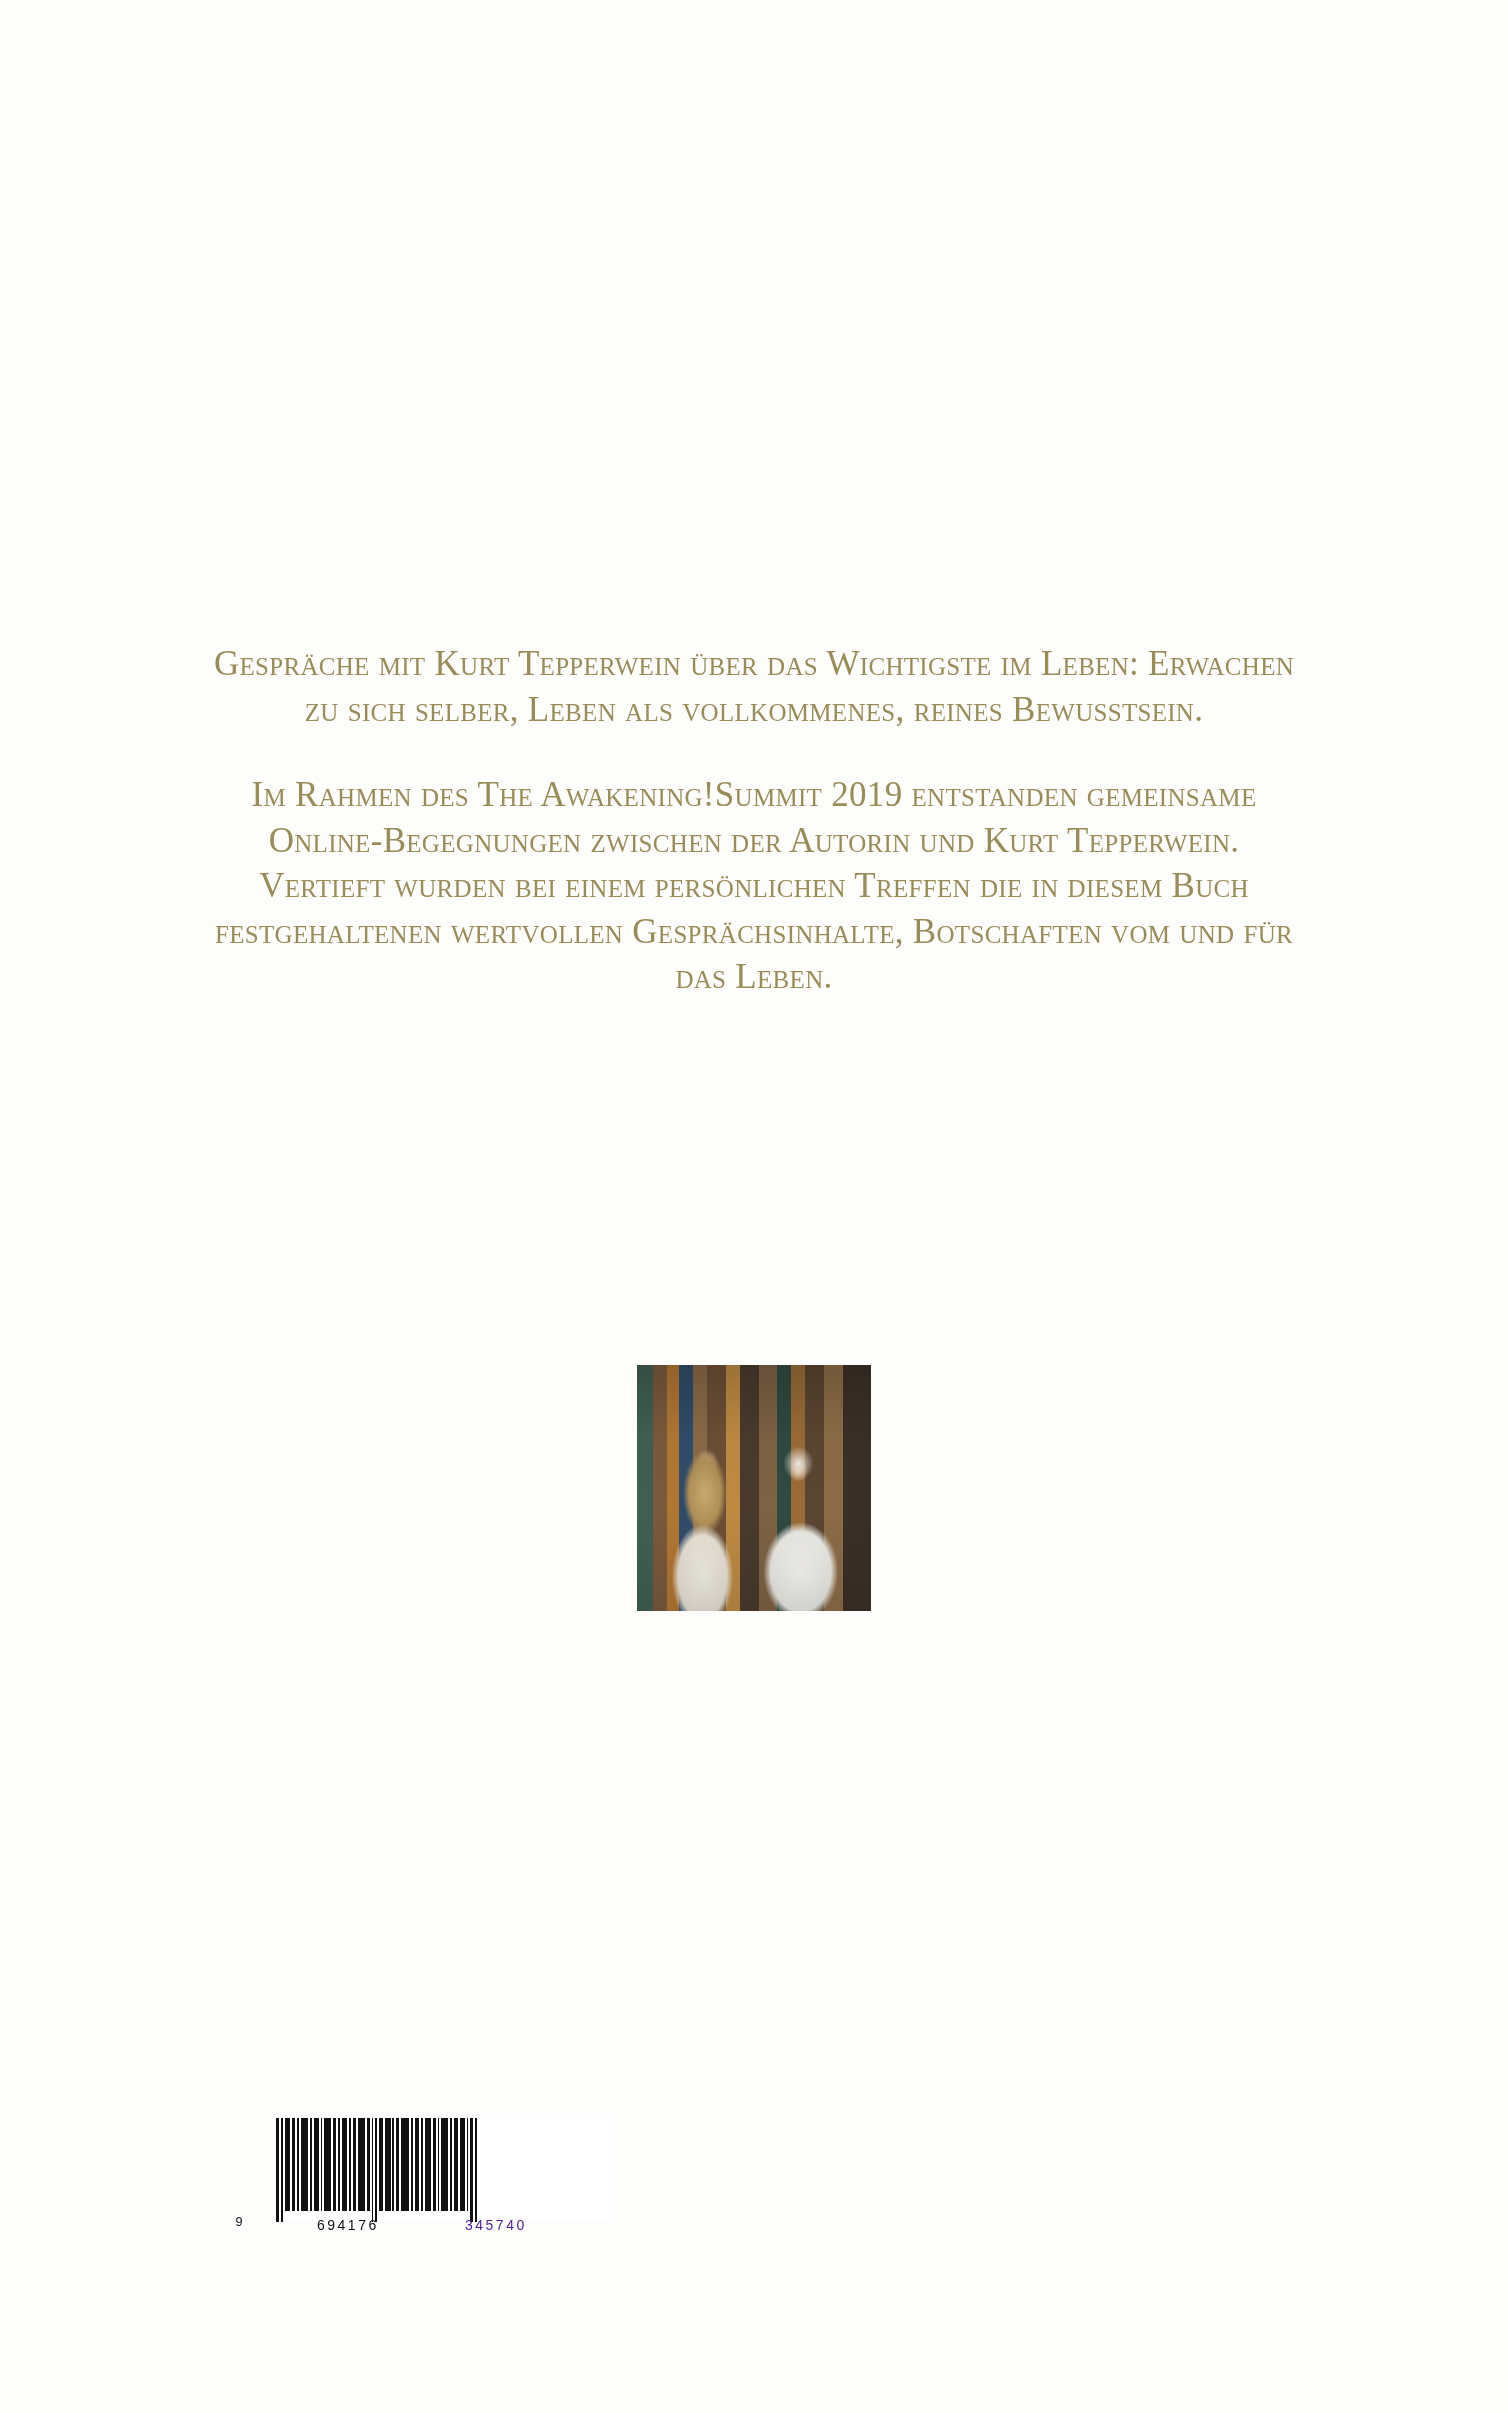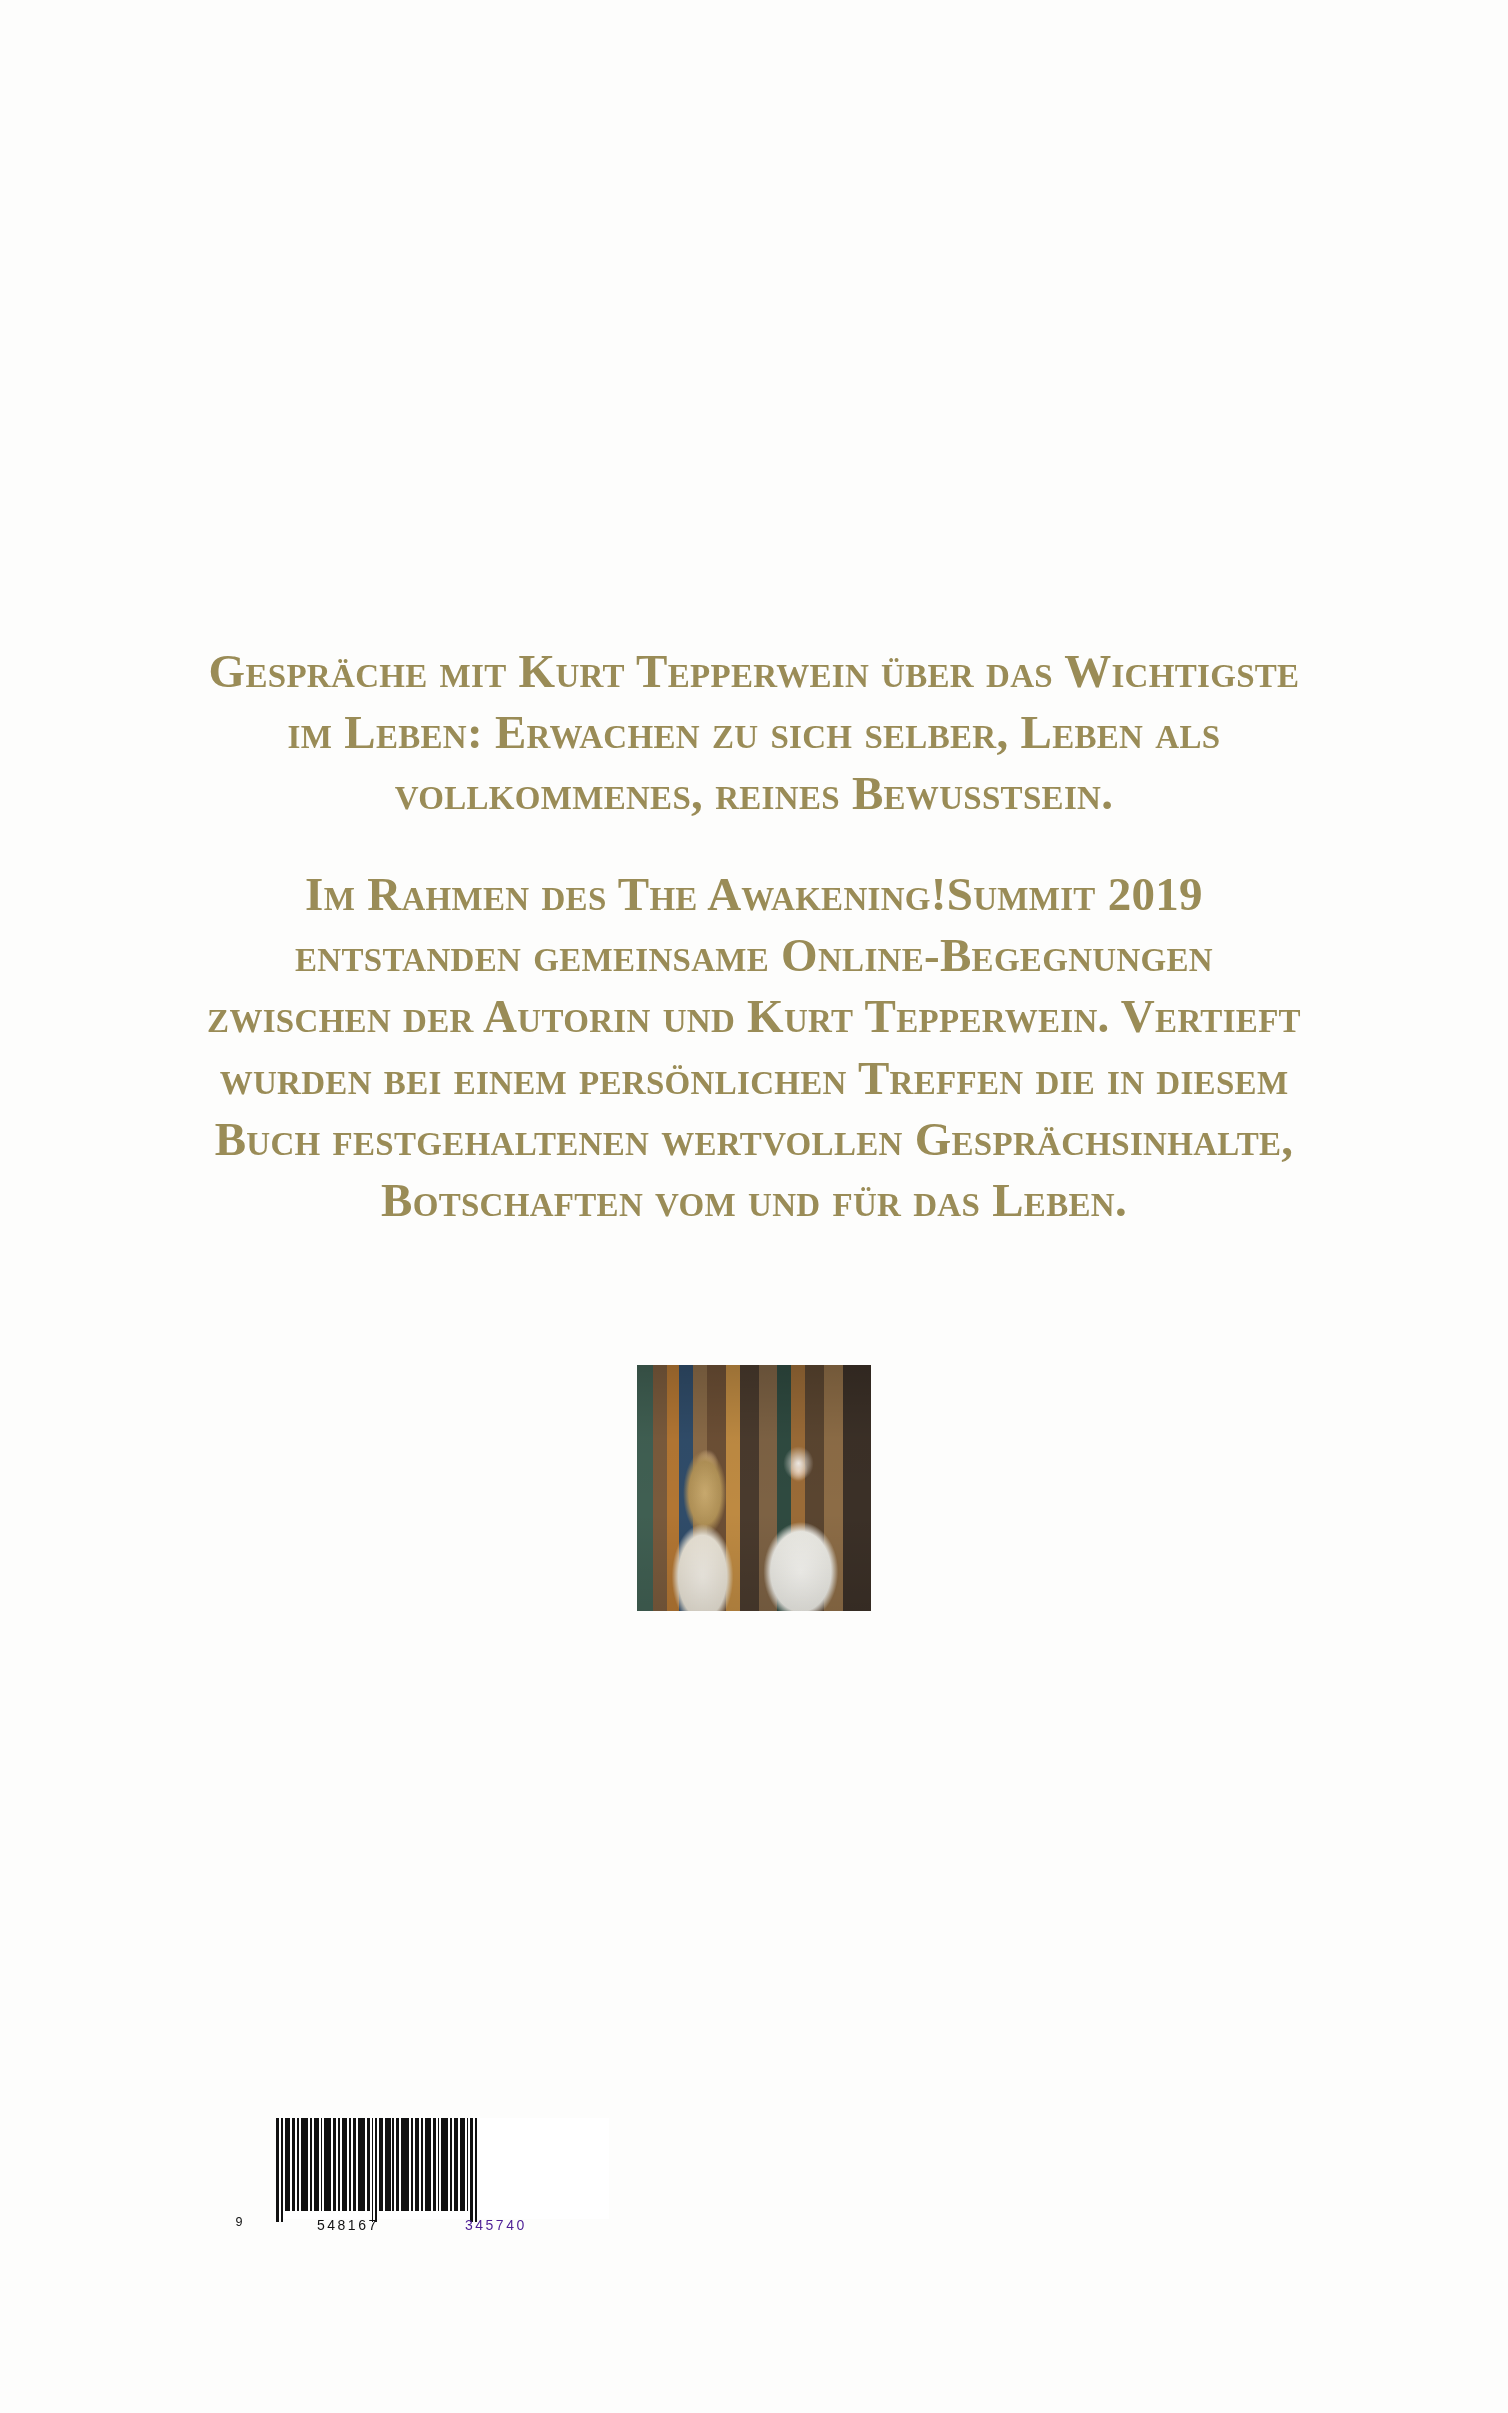--- a/index.html
+++ b/index.html
@@ -23,25 +23,25 @@
 
   
   .blurb {
     position: absolute;
     left: 207px;
     top: 641px;
     width: 1094px;
     text-align: center;
     color: #9a8c57;
     font-family: "Liberation Serif", serif;
-    font-size: 47px;
+    font-size: 35px;
     line-height: 1.30;
     letter-spacing: 0.3px;
     font-variant: small-caps;
-    font-weight: 700;
+    font-weight: 400;
   }
   .blurb p {
     margin: 0;
   }
   .blurb p.para-2 {
     margin-top: 40px;
   }
 
   
   .photo-wrap {
@@ -201,18 +201,18 @@
       <div class="bar" style="width:1.9px"></div>
       <div class="bar" style="width:6.3px"></div>
       <div class="bar" style="width:2.5px"></div>
       <div class="bar" style="width:3.8px"></div>
       <div class="bar" style="width:5px"></div>
       <div class="bar" style="width:1.9px"></div>
       <div class="bar tall" style="width:2.5px"></div>
       <div class="bar tall" style="width:2.5px"></div>
     </div>
     <div class="digit-left">9</div>
-    <div class="digit-group1">548167</div>
+    <div class="digit-group1">694176</div>
     <div class="digit-group2">345740</div>
   </div>
 
 </div>
 
 
 </body></html>

